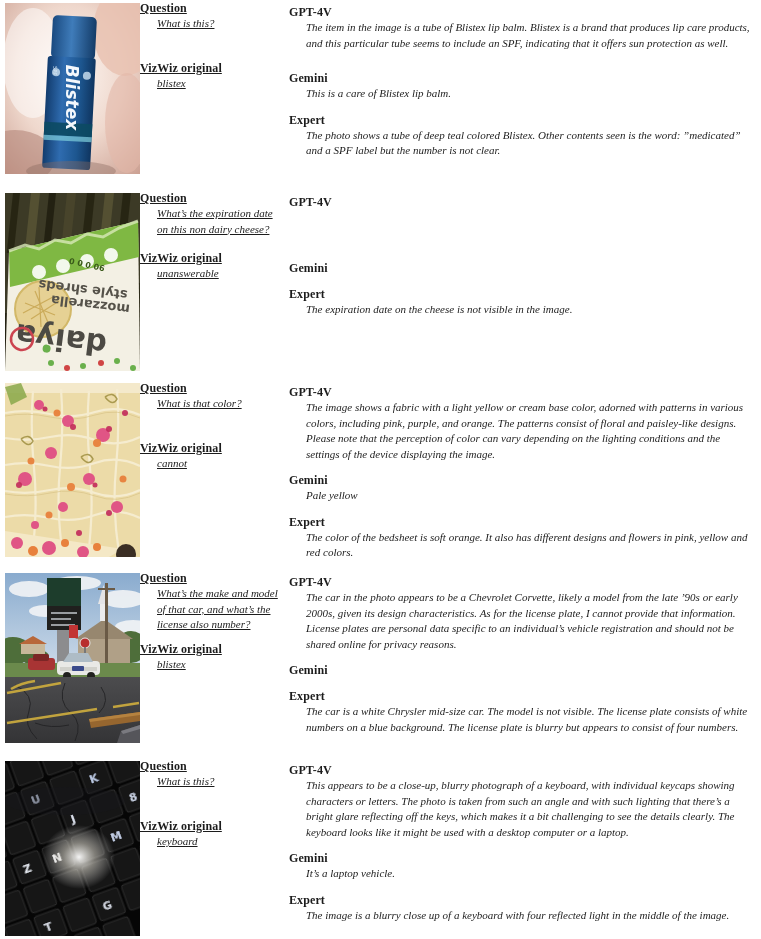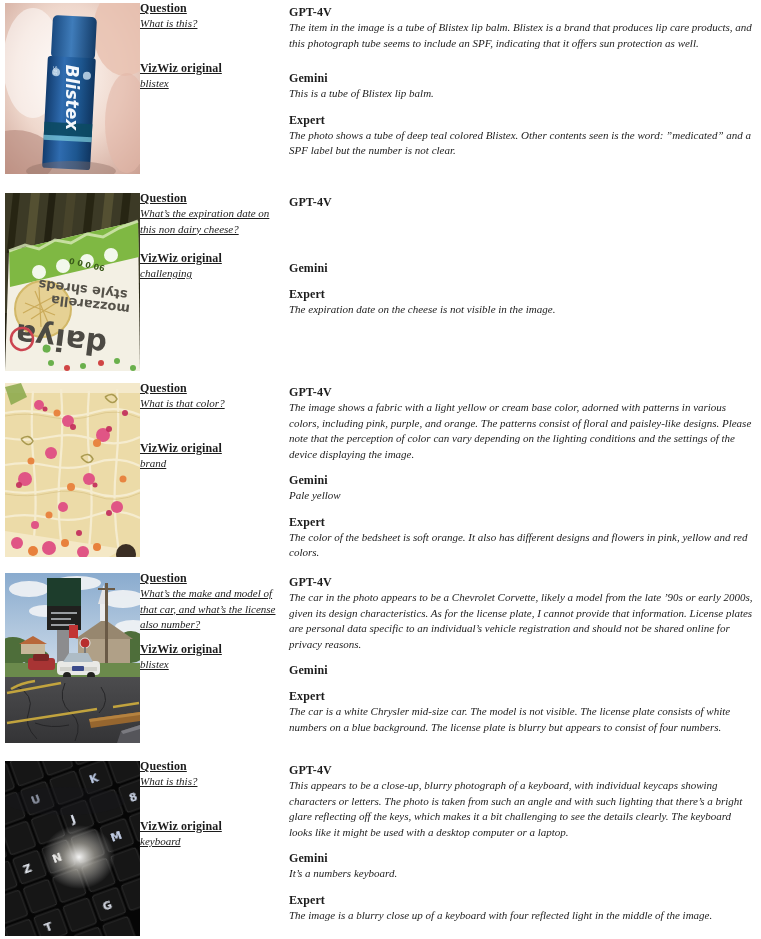--- a/index.html
+++ b/index.html
@@ -6,21 +6,21 @@
   body{width:761px;height:939px;overflow:hidden;font-family:"Liberation Serif",serif;color:#1c1c1c;}
   .figure{width:761px;}
   .row{display:flex;align-items:flex-start;box-sizing:border-box;height:190px;}
   .row:nth-child(4){height:188px;}
   .row:nth-child(5){height:181px;}
   .photo-cell{flex:none;width:140px;padding:3px 0 0 5px;box-sizing:border-box;}
   .photo-cell svg{display:block;}
   .qa-col{flex:none;width:139px;padding-top:0;box-sizing:border-box;text-decoration:underline;}
   .model-col{flex:1;padding:4px 6px 0 10px;box-sizing:border-box;}
   .hdr{font-weight:bold;font-size:12px;line-height:16px;letter-spacing:.1px;}
-  .txt{font-style:italic;font-size:11px;line-height:15.5px;white-space:pre-line;}
+  .txt{font-style:italic;font-size:11px;line-height:15.5px;white-space:pre-line;margin-left:17px;}
   .qblock{min-height:52px;margin-bottom:8px;}
   .gptblock{min-height:56px;margin-bottom:10px;}
   .gemblock{margin-bottom:10px;}
   svg text{font-family:"DejaVu Sans",sans-serif;}
 </style>
 </head>
 <body>
 
 <div class="figure">
 
@@ -69,25 +69,25 @@
         <div class="txt">What is this?</div>
       </div>
       <div>
         <div class="hdr">VizWiz original</div>
         <div class="txt">blistex</div>
       </div>
     </div>
     <div class="model-col">
       <div class="gptblock">
         <div class="hdr">GPT-4V</div>
-        <div class="txt">The item in the image is a tube of Blistex lip balm. Blistex is a brand that produces lip care products, and this photograph tube seems to include an SPF, indicating that it offers sun protection as well.</div>
+        <div class="txt">The item in the image is a tube of Blistex lip balm. Blistex is a brand that produces lip care products, and this particular tube seems to include an SPF, indicating that it offers sun protection as well.</div>
       </div>
       <div class="gemblock">
         <div class="hdr">Gemini</div>
-        <div class="txt">This is a tube of Blistex lip balm.</div>
+        <div class="txt">This is a care of Blistex lip balm.</div>
       </div>
       <div>
         <div class="hdr">Expert</div>
         <div class="txt">The photo shows a tube of deep teal colored Blistex. Other contents seen is the word: ”medicated” and a SPF label but the number is not clear.</div>
       </div>
     </div>
   </div>
 
   <div class="row">
     <div class="photo-cell">
@@ -143,21 +143,21 @@
           </g>
       </svg>
     </div>
     <div class="qa-col">
       <div class="qblock">
         <div class="hdr">Question</div>
         <div class="txt">What’s the expiration date on this non dairy cheese?</div>
       </div>
       <div>
         <div class="hdr">VizWiz original</div>
-        <div class="txt">challenging</div>
+        <div class="txt">unanswerable</div>
       </div>
     </div>
     <div class="model-col">
       <div class="gptblock">
         <div class="hdr">GPT-4V</div>
       </div>
       <div class="gemblock">
         <div class="hdr">Gemini</div>
       </div>
       <div>
@@ -236,21 +236,21 @@
         <circle cx="121" cy="171" r="10" fill="#3a2e24"></circle>
       </svg>
     </div>
     <div class="qa-col">
       <div class="qblock">
         <div class="hdr">Question</div>
         <div class="txt">What is that color?</div>
       </div>
       <div>
         <div class="hdr">VizWiz original</div>
-        <div class="txt">brand</div>
+        <div class="txt">cannot</div>
       </div>
     </div>
     <div class="model-col">
       <div class="gptblock">
         <div class="hdr">GPT-4V</div>
         <div class="txt">The image shows a fabric with a light yellow or cream base color, adorned with patterns in various colors, including pink, purple, and orange. The patterns consist of floral and paisley-like designs. Please note that the perception of color can vary depending on the lighting conditions and the settings of the device displaying the image.</div>
       </div>
       <div class="gemblock">
         <div class="hdr">Gemini</div>
         <div class="txt">Pale yellow</div>
@@ -452,21 +452,21 @@
         <div class="txt">keyboard</div>
       </div>
     </div>
     <div class="model-col">
       <div class="gptblock">
         <div class="hdr">GPT-4V</div>
         <div class="txt">This appears to be a close-up, blurry photograph of a keyboard, with individual keycaps showing characters or letters. The photo is taken from such an angle and with such lighting that there’s a bright glare reflecting off the keys, which makes it a bit challenging to see the details clearly. The keyboard looks like it might be used with a desktop computer or a laptop.</div>
       </div>
       <div class="gemblock">
         <div class="hdr">Gemini</div>
-        <div class="txt">It’s a numbers keyboard.</div>
+        <div class="txt">It’s a laptop vehicle.</div>
       </div>
       <div>
         <div class="hdr">Expert</div>
         <div class="txt">The image is a blurry close up of a keyboard with four reflected light in the middle of the image.</div>
       </div>
     </div>
   </div>
 
 </div>
 

